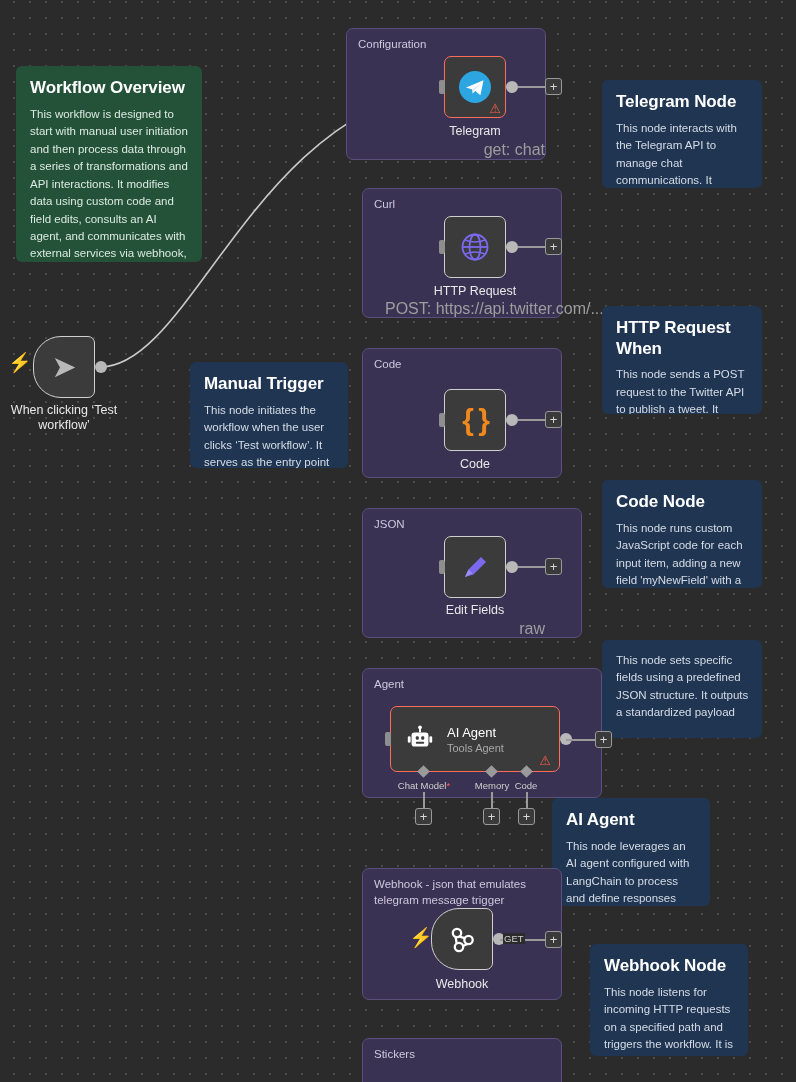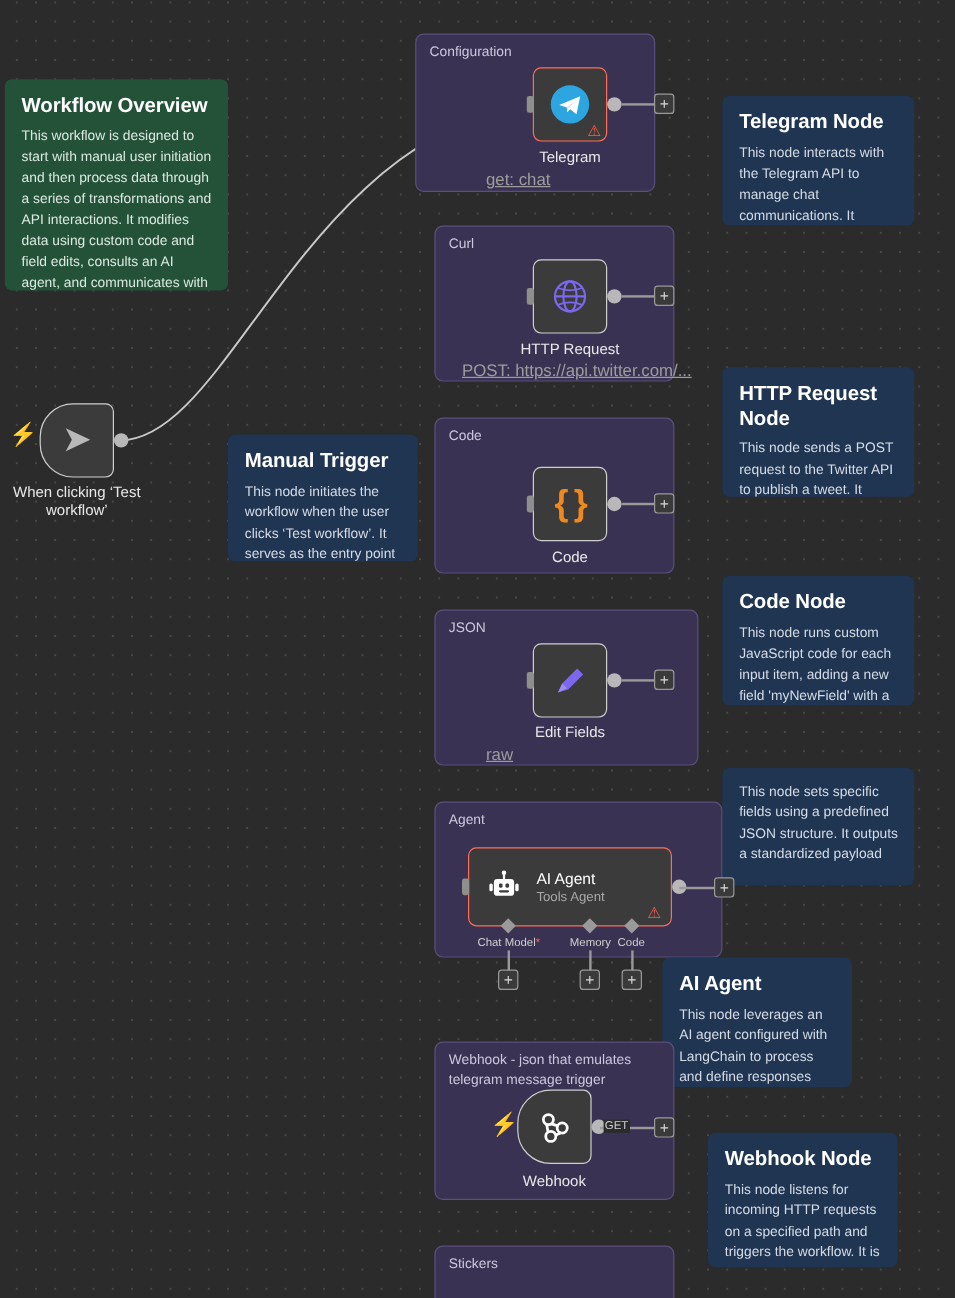--- a/index.html
+++ b/index.html
@@ -77,25 +77,24 @@
   .node-caption {
     position: absolute;
     text-align: center;
     font-size: 12.5px;
     color: #e8e8e8;
     line-height: 1.2;
     white-space: nowrap;
   }
   .node-sub {
     position: absolute;
-    text-align: left;
-    font-size: 14px;
+    text-align: right;
+    font-size: 16px;
     color: #9d9d9d;
     white-space: nowrap;
-    text-decoration: underline;
   }
   .port-in {
     position: absolute;
     left: -6px; top: 50%;
     margin-top: -7px;
     width: 6px; height: 14px;
     background: #8e8e8e;
     border-radius: 2px;
   }
   .port-out {
@@ -169,21 +168,21 @@
 </head>
 <body>
 
 <div id="canvas">
 
   <svg class="wire" width="796" height="1082">
     <path d="M100,367 C 190,367 250,120 438,87" fill="none" stroke="#c9c9c9" stroke-width="1.6"></path>
     <polygon points="438,81 448,87 438,93" fill="#c9c9c9"></polygon>
   </svg>
 
-  <div class="sticky green" style="left:4px; top:66px; width:186px; height:176px;">
+  <div class="sticky green" style="left:16px; top:66px; width:186px; height:196px;">
     <div class="s-title">Workflow Overview</div>
     <div class="s-body">This workflow is designed to start with manual user initiation and then process data through a series of transformations and API interactions. It modifies data using custom code and field edits, consults an AI agent, and communicates with external services via webhook, Telegram, and HTTP requests. The workflow integrates various nodes to automate data handling and notification processes.</div>
   </div>
 
   <div class="bolt" style="left:8px; top:353px;">⚡</div>
   <div class="node trigger" style="left:33px; top:336px; width:62px; height:62px;">
     <span class="glyph" style="color:#b9b9b9; font-size:30px;">➤</span>
     <span class="port-out"></span>
   </div>
   <div class="node-caption" style="left:3px; top:403px; width:122px; white-space:normal;">When clicking ‘Test workflow’</div>
@@ -229,21 +228,21 @@
       <path d="M6 23 Q16 19 26 23" fill="none" stroke="#7b68ee" stroke-width="1.5"></path>
     </svg>
     <span class="port-out"></span>
   </div>
   <div class="stub" style="left:518px; top:246px; width:28px;"></div>
   <div class="plus-btn" style="left:545px; top:238px;">+</div>
   <div class="node-caption" style="left:395px; top:284px; width:160px;">HTTP Request</div>
   <div class="node-sub" style="left:385px; top:300px; width:180px;">POST: https://api.twitter.com/...</div>
 
   <div class="sticky blue" style="left:602px; top:306px; width:160px; height:108px;">
-    <div class="s-title">HTTP Request Node</div>
+    <div class="s-title">HTTP Request When</div>
     <div class="s-body">This node sends a POST request to the Twitter API to publish a tweet. It includes custom headers for</div>
   </div>
 
   <div class="group" style="left:362px; top:348px; width:200px; height:130px;">
     <div class="g-label">Code</div>
   </div>
   <div class="node" style="left:444px; top:389px;">
     <span class="port-in"></span>
     <span class="glyph" style="color:#f0891d; font-size:30px; font-weight:bold; letter-spacing:-2px;">{ }</span>
     <span class="port-out"></span>

